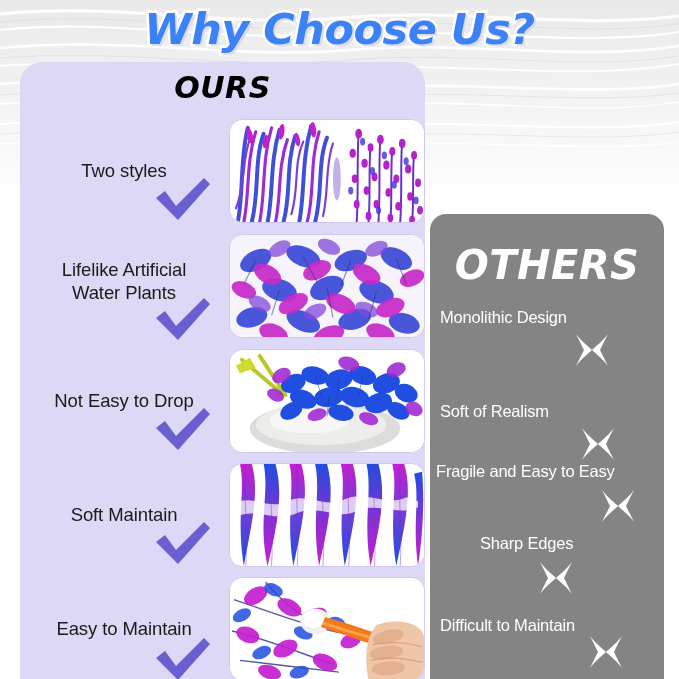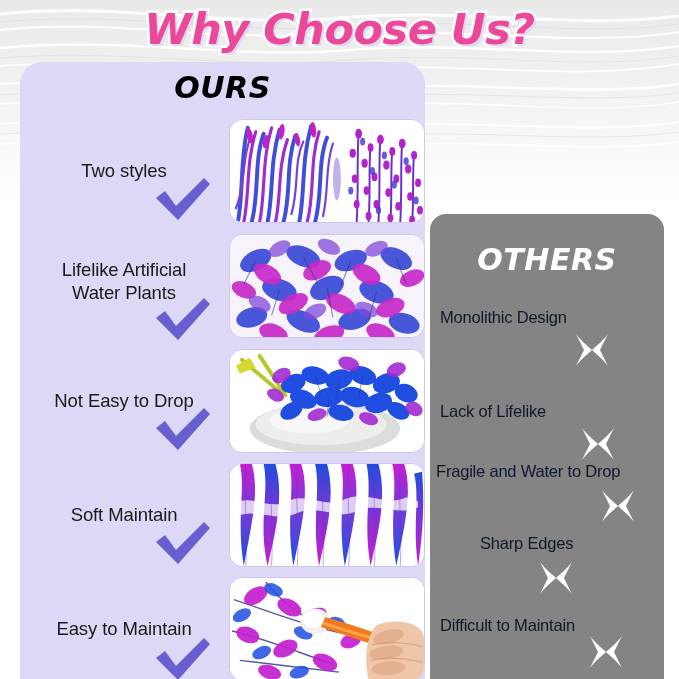--- a/index.html
+++ b/index.html
@@ -35,21 +35,21 @@
     text-align: center;
     z-index: 5;
   }
   .title-text {
     display: inline-block;
     font-family: "DejaVu Sans", sans-serif;
     font-size: 43px;
     font-weight: bold;
     font-style: italic;
     letter-spacing: -0.5px;
-    color: #ec4899;
+    color: #3b82f6;
     -webkit-text-stroke: 5px #ffffff;
     paint-order: stroke fill;
     text-shadow:
        0 0 0 #fff,
        2px 2px 0 rgba(120,110,190,0.25);
   }
 
   
   .ours-panel {
     position: absolute;
@@ -125,38 +125,38 @@
     background: #848484;
     border-radius: 16px 16px 0 0;
     z-index: 3;
   }
   .others-heading {
     position: absolute;
     left: 0; top: 28px;
     width: 100%;
     text-align: center;
     font-family: "DejaVu Sans", sans-serif;
-    font-size: 30px;
+    font-size: 40px;
     font-weight: bold;
     font-style: italic;
     color: #ffffff;
     letter-spacing: 0.5px;
   }
   .others-row {
     position: absolute;
     left: 0;
     width: 234px;
   }
   .others-label {
     position: absolute;
     left: 10px;
     width: 224px;
     font-family: "Liberation Sans", sans-serif;
     font-size: 16.5px;
-    color: #0f172a;
+    color: #ffffff;
     white-space: nowrap;
     letter-spacing: -0.2px;
   }
   .x-icon {
     position: absolute;
     width: 40px;
     height: 40px;
   }
 </style>
 </head>
@@ -503,28 +503,28 @@
     <div class="others-heading">OTHERS</div>
 
     <div class="others-row" style="top:94px;">
       <div class="others-label" style="top:0;">Monolithic Design</div>
       <svg class="x-icon" style="left:142px; top:22px;" viewBox="0 0 40 40">
         <path d="M4,4 C10,12 16,16 20,20 C24,16 30,12 36,4 C32,12 30,16 28,20 C30,24 32,28 36,36 C30,28 24,24 20,20 C16,24 10,28 4,36 C8,28 10,24 12,20 C10,16 8,12 4,4 Z" fill="#ffffff"></path>
       </svg>
     </div>
 
     <div class="others-row" style="top:188px;">
-      <div class="others-label" style="top:0;">Lack of Lifelike</div>
+      <div class="others-label" style="top:0;">Soft of Realism</div>
       <svg class="x-icon" style="left:148px; top:22px;" viewBox="0 0 40 40">
         <path d="M4,4 C10,12 16,16 20,20 C24,16 30,12 36,4 C32,12 30,16 28,20 C30,24 32,28 36,36 C30,28 24,24 20,20 C16,24 10,28 4,36 C8,28 10,24 12,20 C10,16 8,12 4,4 Z" fill="#ffffff"></path>
       </svg>
     </div>
 
     <div class="others-row" style="top:248px;">
-      <div class="others-label" style="top:0; left:6px;">Fragile and Water to Drop</div>
+      <div class="others-label" style="top:0; left:6px;">Fragile and Easy to Easy</div>
       <svg class="x-icon" style="left:168px; top:24px;" viewBox="0 0 40 40">
         <path d="M4,4 C10,12 16,16 20,20 C24,16 30,12 36,4 C32,12 30,16 28,20 C30,24 32,28 36,36 C30,28 24,24 20,20 C16,24 10,28 4,36 C8,28 10,24 12,20 C10,16 8,12 4,4 Z" fill="#ffffff"></path>
       </svg>
     </div>
 
     <div class="others-row" style="top:320px;">
       <div class="others-label" style="top:0;margin-left:40px;">Sharp Edges</div>
       <svg class="x-icon" style="left:106px; top:24px;" viewBox="0 0 40 40">
         <path d="M4,4 C10,12 16,16 20,20 C24,16 30,12 36,4 C32,12 30,16 28,20 C30,24 32,28 36,36 C30,28 24,24 20,20 C16,24 10,28 4,36 C8,28 10,24 12,20 C10,16 8,12 4,4 Z" fill="#ffffff"></path>
       </svg>

